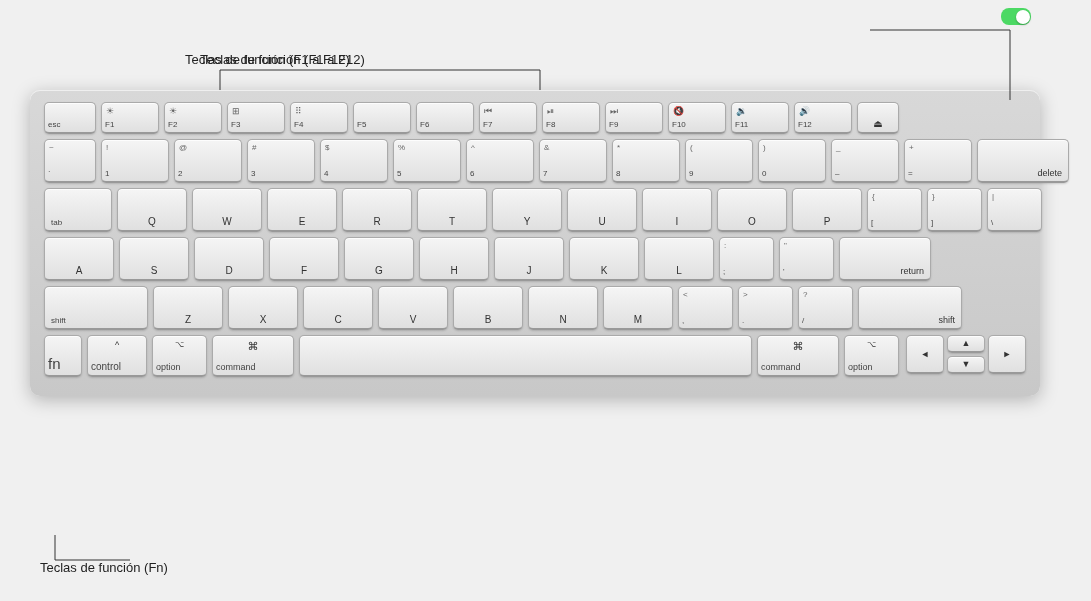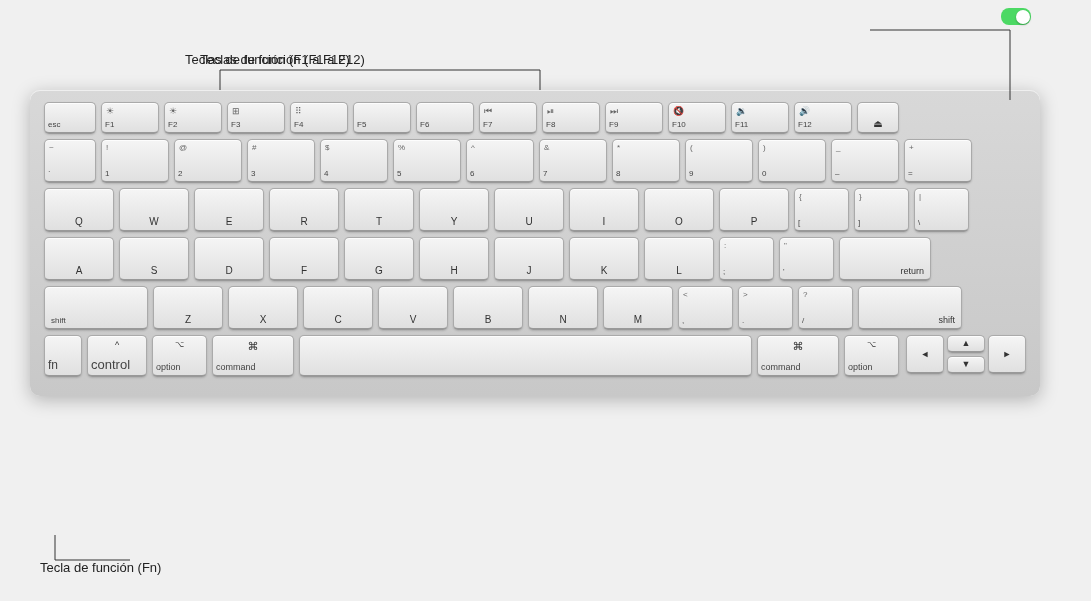--- a/index.html
+++ b/index.html
@@ -229,23 +229,29 @@
       <span class="bottom-label">0</span>
     </div>
     <div class="key" style="width:68px;min-height:44px">
       <span class="top-label">_</span>
       <span class="bottom-label">–</span>
     </div>
     <div class="key" style="width:68px;min-height:44px">
       <span class="top-label">+</span>
       <span class="bottom-label">=</span>
     </div>
+    <div class="key key-delete" style="min-height:44px">
+      <span class="main-label" style="font-size:9px">delete</span>
+    </div>
   </div>
 
   <div class="key-row">
+    <div class="key key-tab" style="min-height:44px">
+      <span class="bottom-label">tab</span>
+    </div>
     <div class="key key-letter" style="min-height:44px">
         <span class="main-label">Q</span>
       </div>
     <div class="key key-letter" style="min-height:44px">
         <span class="main-label">W</span>
       </div>
     <div class="key key-letter" style="min-height:44px">
         <span class="main-label">E</span>
       </div>
     <div class="key key-letter" style="min-height:44px">
@@ -361,25 +367,25 @@
       <span class="top-label">?</span>
       <span class="bottom-label">/</span>
     </div>
     <div class="key key-shift-r" style="min-height:44px">
       <span class="main-label" style="font-size:9px">shift</span>
     </div>
   </div>
 
   <div class="key-row" style="align-items:stretch">
     <div class="key key-fn" style="min-height:42px">
-      <span class="bottom-label" style="font-size:12px">fn</span>
+      <span class="bottom-label" style="font-size:15px">fn</span>
     </div>
     <div class="key key-control" style="min-height:42px">
       <span style="position:absolute;top:4px;left:50%;transform:translateX(-50%);font-size:9px">^</span>
-      <span class="bottom-label" style="font-size:13px">control</span>
+      <span class="bottom-label" style="font-size:10px">control</span>
     </div>
     <div class="key key-option" style="min-height:42px">
       <span style="position:absolute;top:4px;left:50%;transform:translateX(-50%);font-size:8px">⌥</span>
       <span class="bottom-label" style="font-size:9px">option</span>
     </div>
     <div class="key key-command-l" style="min-height:42px">
       <span style="position:absolute;top:4px;left:50%;transform:translateX(-50%);font-size:11px">⌘</span>
       <span class="bottom-label" style="font-size:9px">command</span>
     </div>
     <div class="key key-spacebar" style="min-height:42px">
@@ -435,13 +441,13 @@
 <div class="annotation" style="top:8px; right:60px; text-align:left; font-size:13px; color:#222; line-height:1.4">
   <div style="display:flex;align-items:center;gap:6px">
     <span style="display:inline-flex;align-items:center">
       <span style="display:inline-block;width:30px;height:17px;background:#4cd964;border-radius:8px;position:relative;">
         <span style="display:inline-block;width:14px;height:14px;background:white;border-radius:50%;position:absolute;top:1.5px;right:1.5px;box-shadow:0 1px 2px rgba(0,0,0,0.3)"></span>
       </span>
     </span>
   </div>
 </div>
 
-<div class="annotation" style="top:560px; left:40px; font-size:13px; color:#222">Tecla de función (Fn)</div>
+<div class="annotation" style="top:560px; left:40px; font-size:13px; color:#222">Teclas de función (Fn)</div>
 
 </body></html>

